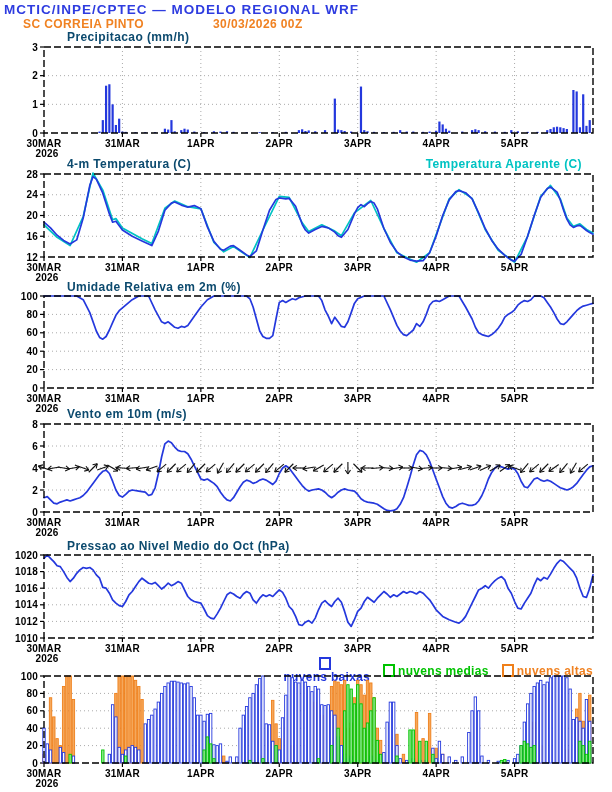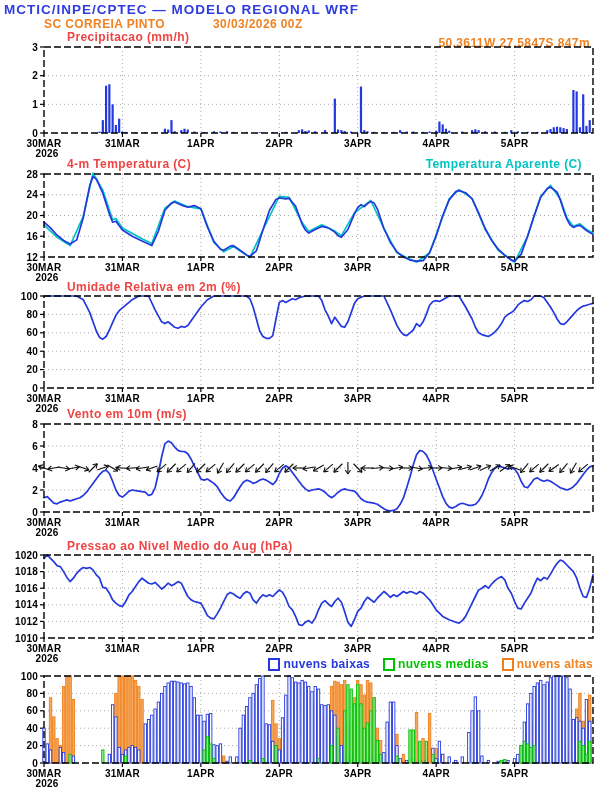--- a/index.html
+++ b/index.html
@@ -1,46 +1,45 @@
 <!DOCTYPE html>
 <html style="--hblue: #2e3ce0; --torange: #f08222; --cyan: #00c3c3; --blue: #2438dd; --green: #00c300; --orange: #ef7f1a;"><head>
 <meta charset="utf-8">
 <style>
   html,body{margin:0;padding:0}
   body{width:612px;height:792px;background:#fff;position:relative;overflow:hidden;
        font-family:"Liberation Sans",sans-serif;}
   #app{position:absolute;inset:0;}
   #charts{position:absolute;inset:0;}
-  .t{position:absolute;font:bold 12px "Liberation Sans",sans-serif;letter-spacing:.4px;white-space:nowrap;color:#ef4444;}
+  .t{position:absolute;font:bold 12px "Liberation Sans",sans-serif;letter-spacing:.4px;white-space:nowrap;color:#0c4a6e;}
   .header{font-size:13.5px;letter-spacing:1px;color:var(--hblue);}
   .orange{color:var(--torange);}
   .cyan{color:var(--cyan);}
-  .blue{color:var(--blue);}
+  .blue{color:var(--blue);flex-direction:column;}
   .green{color:var(--green);}
   .legend{position:absolute;display:flex;gap:13px;justify-content:flex-end;align-items:center;}
   .legend .item{display:flex;align-items:center;font:bold 12px "Liberation Sans",sans-serif;letter-spacing:.3px;}
   .legend-sq{display:inline-block;width:8px;height:9px;border:2px solid #000;background:#fff;margin-right:3px;}
   svg text.tick{font:bold 10px "Liberation Sans",sans-serif;letter-spacing:.2px;fill:#000;}
 </style>
 </head>
 <body>
 
 <div id="app">
 
   <div class="t header" style="left:4px;width:612px;top:2px;text-align:left;">MCTIC/INPE/CPTEC — MODELO REGIONAL WRF</div>
-  <div class="t orange" style="left:44px;top:17px;">SC CORREIA PINTO</div>
+  <div class="t orange" style="left:23px;top:17px;">SC CORREIA PINTO</div>
   <div class="t orange" style="left:213px;top:17px;">30/03/2026 00Z</div>
-  <div class="t orange" style="right:22px;top:36px;">50.3611W 27.5847S 847m</div>
 
   <div class="t" style="left:67px;top:30px;">Precipitacao (mm/h)</div>
   <div class="t" style="left:67px;top:157px;">4-m Temperatura (C)</div>
   <div class="t cyan" style="right:30px;top:157px;">Temperatura Aparente (C)</div>
   <div class="t" style="left:67px;top:280px;">Umidade Relativa em 2m (%)</div>
   <div class="t" style="left:67px;top:407px;">Vento em 10m (m/s)</div>
-  <div class="t" style="left:67px;top:539px;">Pressao ao Nivel Medio do Aug (hPa)</div>
+  <div class="t" style="left:67px;top:539px;">Pressao ao Nivel Medio do Oct (hPa)</div>
 
   <div class="legend" style="left:240px;right:19px;top:657px;">
     <span class="item blue">
       <span class="legend-sq" style="border-color: rgb(36, 56, 221);"></span>
       <span>nuvens baixas</span>
     </span>
     <span class="item green">
       <span class="legend-sq" style="border-color: rgb(0, 195, 0);"></span>
       <span>nuvens medias</span>
     </span>

